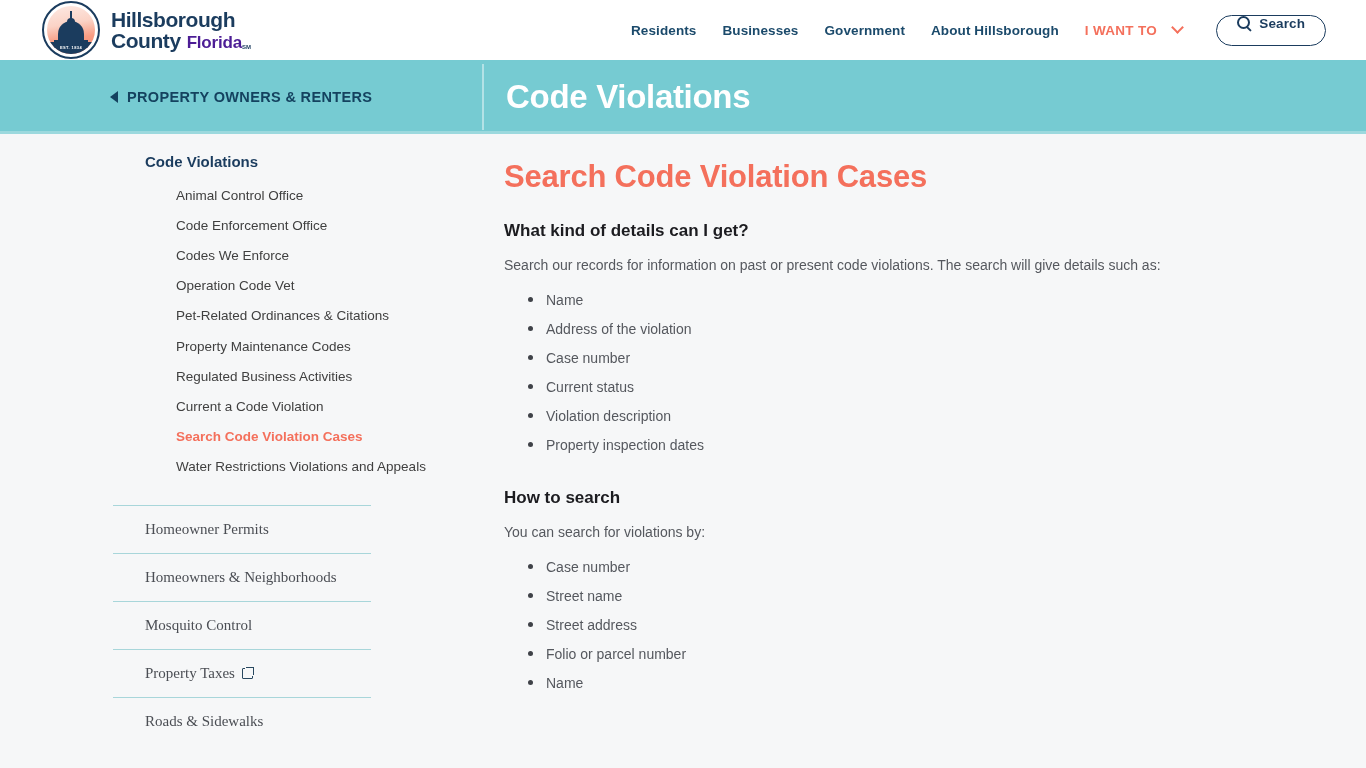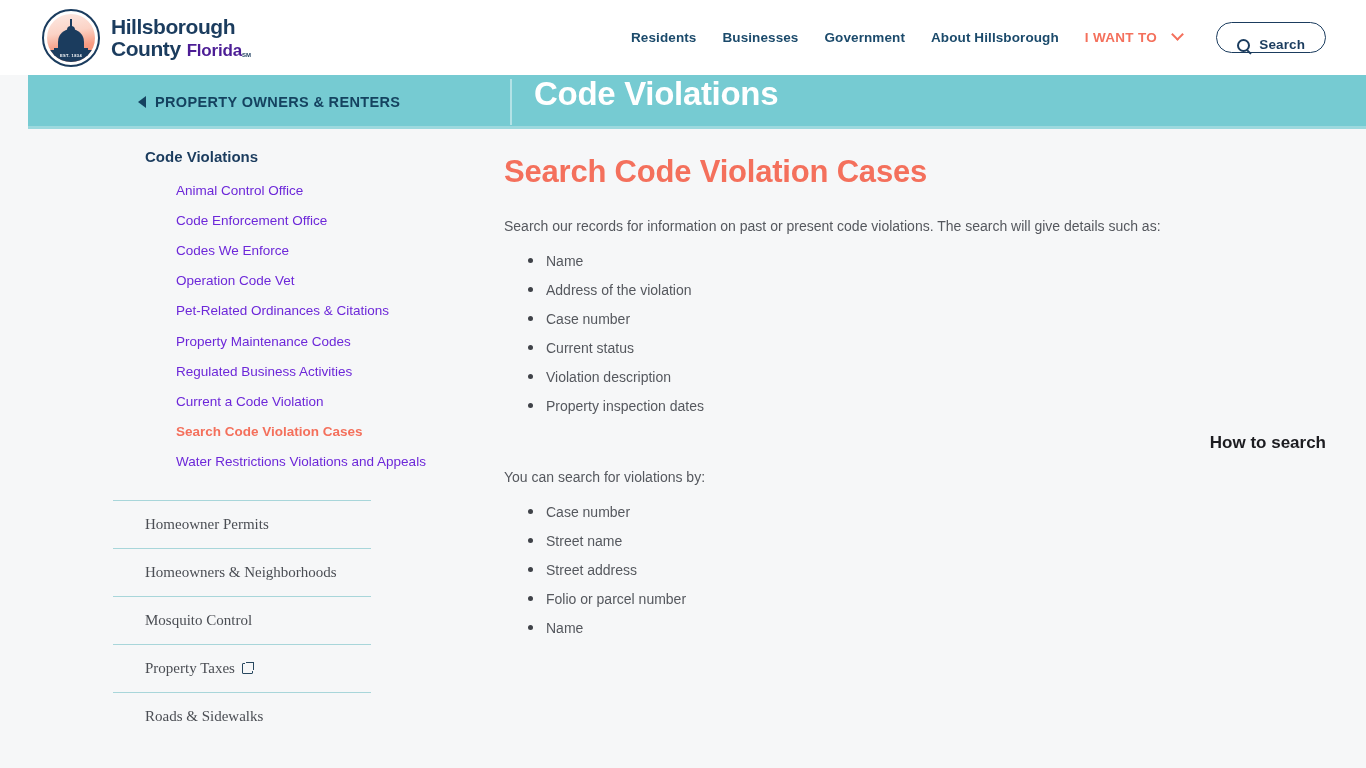--- a/index.html
+++ b/index.html
@@ -13,21 +13,21 @@
 
   body {
     font-family: "Liberation Sans", sans-serif;
     background: #f6f7f8;
     color: #3c3c41;
     -webkit-font-smoothing: antialiased;
   }
 
   
   .site-header {
-    height: 75px;
+    height: 60px;
     background: #ffffff;
     display: flex;
     align-items: center;
     position: relative;
   }
 
   .brand {
     display: flex;
     align-items: center;
     margin-left: 42px;
@@ -161,21 +161,21 @@
     width: 9px; height: 9px;
     border-right: 2px solid #f4705c;
     border-bottom: 2px solid #f4705c;
     transform: translateY(-3px) rotate(45deg);
   }
 
   .search-pill {
     position: absolute;
     right: 40px;
     display: inline-flex;
-    align-items: flex-end;
+    align-items: flex-start;
     gap: 9px;
     height: 31px;
     padding: 0 20px;
     border: 1.6px solid #1b3c5e;
     border-radius: 16px;
     background: #ffffff;
     cursor: pointer;
   }
   .search-pill-label {
     font-size: 13.5px;
@@ -195,26 +195,25 @@
     position: absolute;
     right: -4px; bottom: -3px;
     width: 6px; height: 2px;
     background: #1b3c5e;
     transform: rotate(45deg);
     border-radius: 1px;
   }
 
   
   .teal-bar {
-    height: 54px;
+    height: 74px;
     background: #76cbd2;
     display: flex;
-    align-items: flex-start;
-    position: relative;
-    margin-left: 28px;
+    align-items: center;
+    position: relative;
   }
   .teal-bar::after {
     content: "";
     position: absolute;
     left: 0; right: 0; bottom: 0;
     height: 3px;
     background: rgba(255,255,255,.28);
   }
   .teal-left {
     width: 484px;
@@ -276,21 +275,21 @@
   .side-section-title {
     font-size: 15px;
     font-weight: bold;
     color: #1b3c5e;
     margin-left: 145px;
     margin-bottom: 10px;
   }
   .side-sub {
     display: block;
     font-size: 13.5px;
-    color: #6d28d9;
+    color: #404040;
     text-decoration: none;
     margin-left: 176px;
     padding: 7.6px 0;
     cursor: pointer;
   }
   .side-sub.active {
     color: #f4705c;
     font-weight: bold;
   }
 
@@ -346,21 +345,21 @@
     color: #f4705c;
     letter-spacing: -0.2px;
     margin-bottom: 26px;
   }
   .h2 {
     font-size: 17px;
     font-weight: bold;
     color: #1c1c20;
     margin-bottom: 14px;
   }
-  .h2.spaced { margin-top: 12px; text-align: right; }
+  .h2.spaced { margin-top: 28px; }
   .para {
     font-size: 14px;
     color: #55585e;
     line-height: 1.45;
     margin-bottom: 11px;
   }
   ul.bullets {
     list-style: none;
     margin: 0 0 0 20px;
   }
@@ -466,20 +465,21 @@
       </a>
       <a class="side-top-item">
         <span>Roads &amp; Sidewalks</span>
       </a>
     </div>
   </aside>
 
   <main class="content">
     <h2 class="page-title">Search Code Violation Cases</h2>
 
+    <h3 class="h2">What kind of details can I get?</h3>
     <p class="para">Search our records for information on past or present code violations. The search will give details such as:</p>
     <ul class="bullets">
       <li>Name</li>
       <li>Address of the violation</li>
       <li>Case number</li>
       <li>Current status</li>
       <li>Violation description</li>
       <li>Property inspection dates</li>
     </ul>
 

